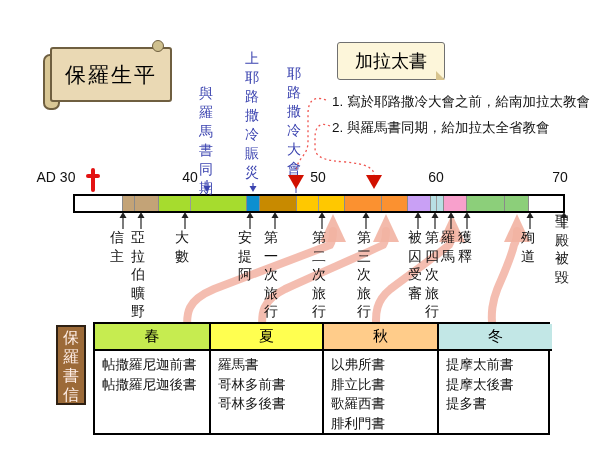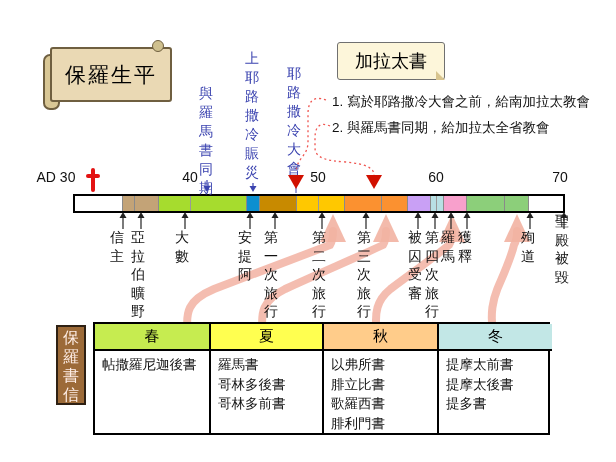--- a/index.html
+++ b/index.html
@@ -135,29 +135,30 @@
       <line x1="296" y1="178" x2="296" y2="193" stroke="#3c44b0" stroke-width="1"></line>
       <path d="M326,100 C312,95 308,103 308,114 L308,142 C308,154 300,157 297,166 L296,172" fill="none" stroke="#ef5550" stroke-width="1.3" stroke-dasharray="2 3"></path>
       <path d="M330,126 C318,121 315,129 315,138 L315,148 C315,158 327,161 346,162 C366,164 374,168 374,175" fill="none" stroke="#ef5550" stroke-width="1.3" stroke-dasharray="2 3"></path>
     </svg>
 
   <div class="side-label">保羅書信</div>
   <div class="etable" id="etable">
       <div class="ecol" style="left: 0px; width: 114px;">
         <div class="ehead" style="background: rgb(198, 236, 80);">春</div>
         <div class="ecell">
+          <div>帖撒羅尼迦前書</div>
           <div>帖撒羅尼迦後書</div>
         </div>
       </div>
       <div class="ecol inner" style="left: 114px; width: 113px;">
         <div class="ehead" style="background: rgb(255, 255, 80);">夏</div>
         <div class="ecell">
           <div>羅馬書</div>
+          <div>哥林多前書</div>
           <div>哥林多後書</div>
-          <div>哥林多前書</div>
         </div>
       </div>
       <div class="ecol inner" style="left: 227px; width: 115px;">
         <div class="ehead" style="background: rgb(255, 204, 138);">秋</div>
         <div class="ecell">
           <div>以弗所書</div>
           <div>腓立比書</div>
           <div>歌羅西書</div>
           <div>腓利門書</div>
         </div>

